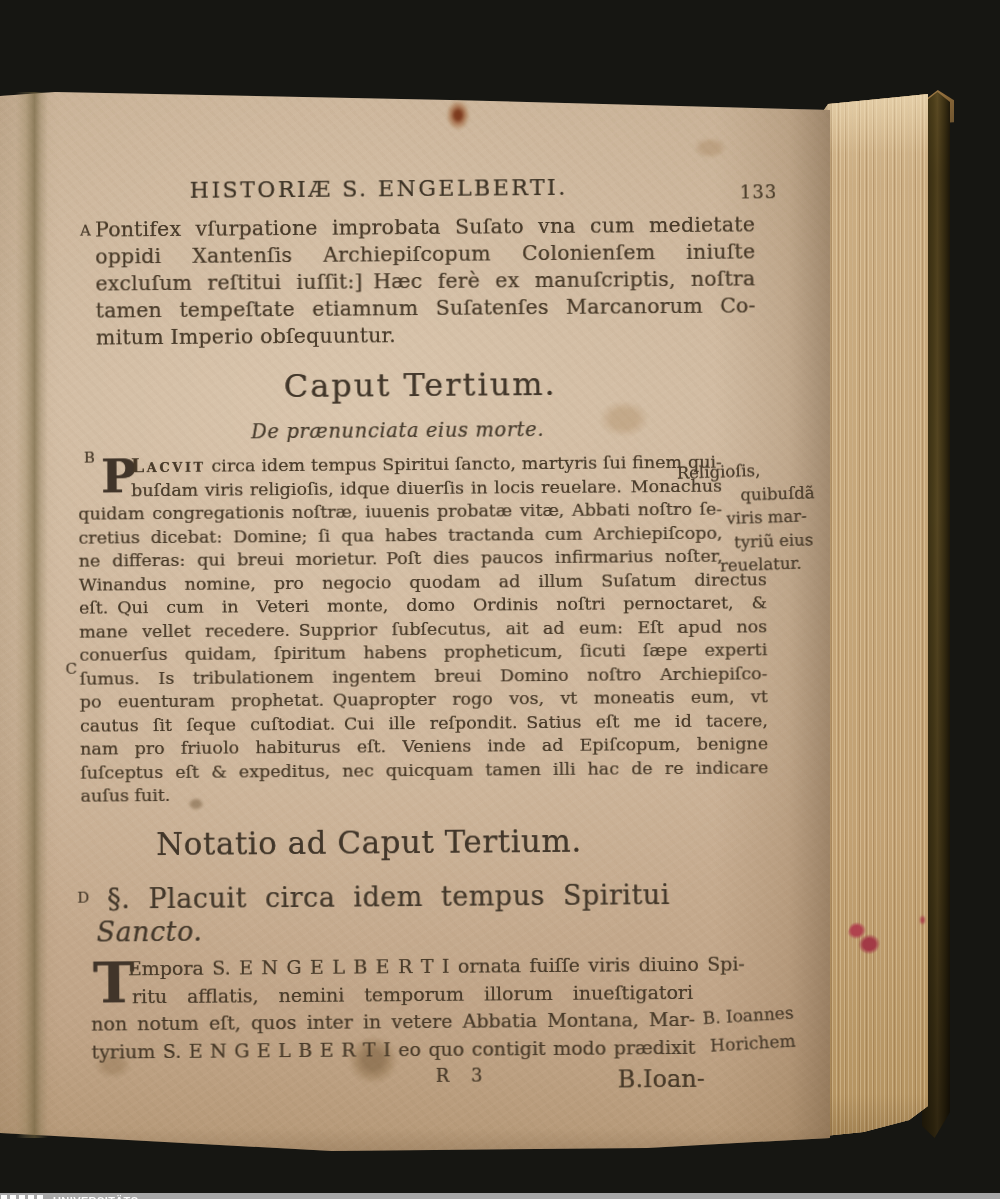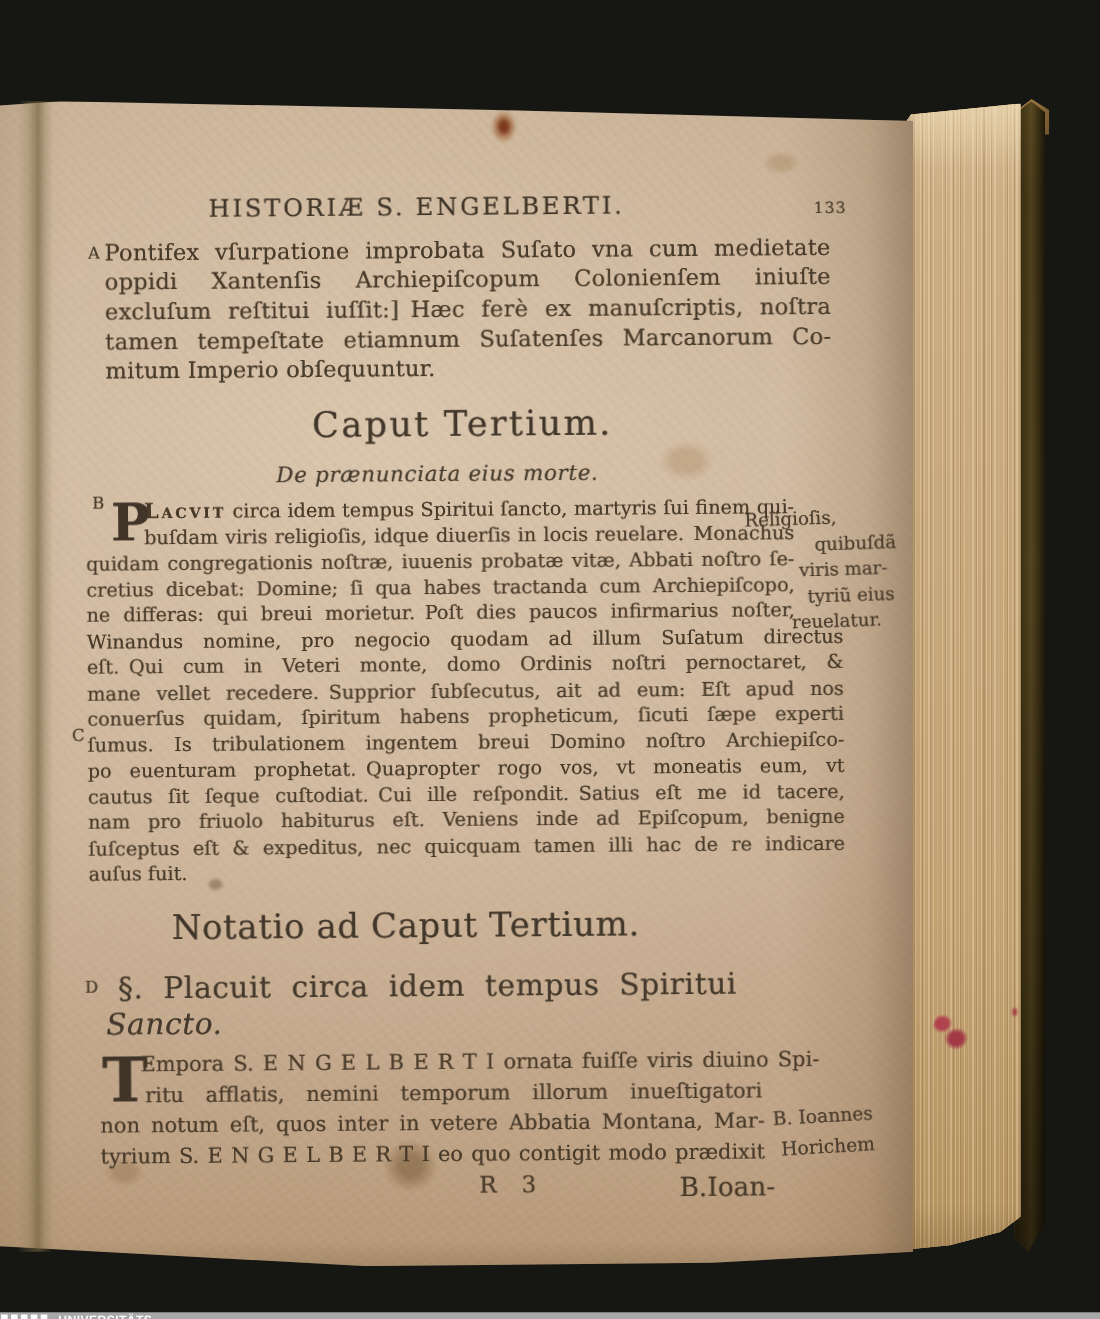--- a/index.html
+++ b/index.html
@@ -59,21 +59,21 @@
   .edge-dot{left:919px;top:866px;width:7px;height:12px;background:radial-gradient(50% 50%,#a84048 0 45%,rgba(168,64,72,0) 80%);}
 
   
   .text-layer{position:absolute;inset:0;color:#473928;transform:rotate(-0.45deg);
     transform-origin:420px 300px;filter:blur(.2px);
     text-shadow:0 0 .6px rgba(70,56,38,.75);}
   .text-layer div{position:absolute;}
   .j{text-align:justify;text-align-last:justify;}
   .line{white-space:normal;}
   .running-head{left:150px;top:128px;width:460px;text-align:center;font-size:22px;letter-spacing:2.5px;color:#3d3326;}
-  .page-num{left:741px;top:136px;font-size:14px;letter-spacing:1px;color:#4a3c2a;}
+  .page-num{left:741px;top:136px;font-size:18px;letter-spacing:1px;color:#4a3c2a;}
   .marginal{font-size:15px;color:#4a3c2c;}
   .mA{left:81px;top:171px;} .mB{left:83px;top:398px;} .mC{left:63px;top:609px;} .mD{left:73px;top:838px;}
 
   .para-a{left:96px;top:166px;width:660px;font-size:20.5px;line-height:27px;letter-spacing:.2px;}
   .para-a .line{position:relative;}
 
   .caput-head{left:120px;top:318px;width:600px;text-align:center;font-size:32px;letter-spacing:2px;color:#41362a;}
   .caput-sub{left:97px;top:371px;width:600px;text-align:center;font-size:19.5px;font-style:italic;letter-spacing:.6px;color:#453a2c;}
 
   .para-b{left:77px;top:404px;width:688px;font-size:17.5px;line-height:23.5px;}
@@ -91,21 +91,21 @@
   .lemma2{left:92px;top:866px;font-size:27px;letter-spacing:.5px;color:#43382b;font-style:italic;}
 
   .para-t{left:86px;top:905px;width:654px;font-size:19px;line-height:27.5px;}
   .para-t .line{position:relative;}
   .dropcap-t{left:2px;top:4px;font-size:56px;line-height:46px;font-weight:bold;color:#41352a;}
   .pt-i1{padding-left:37px;} .pt-i2{padding-left:41px;padding-right:52px;} .pt-note{padding-right:50px;}
   .note-t{left:612px;top:50px;width:120px;font-size:17px;line-height:28px;transform:rotate(-3deg);color:#4a3c2c;white-space:nowrap;}
   .note-t .nline{position:relative;}
   .note-t .nline2{margin-left:6px;}
 
-  .sig{left:430px;top:1017px;font-size:21px;word-spacing:16px;color:#473928;}
+  .sig{left:430px;top:1017px;font-size:18px;word-spacing:16px;color:#473928;}
   .catchword{left:612px;top:1019px;font-size:24px;color:#473928;}
 
   
   .lib-bar{position:absolute;left:0;top:1145px;width:1000px;height:54px;background:#a8a8a8;z-index:20;}
   .lib-logo{position:absolute;left:1px;top:2px;display:flex;}
   .lib-logo .bar{width:6px;height:37px;background:#fdfdfd;margin-right:3px;}
   .lib-dot{position:absolute;left:37px;top:41px;width:7px;height:7px;border-radius:50%;background:#fdfdfd;}
   .lib-text{position:absolute;left:53px;top:2px;font-family:"Liberation Sans",sans-serif;
     font-size:11px;font-weight:bold;line-height:13px;color:#fdfdfd;letter-spacing:.4px;}
 </style>

